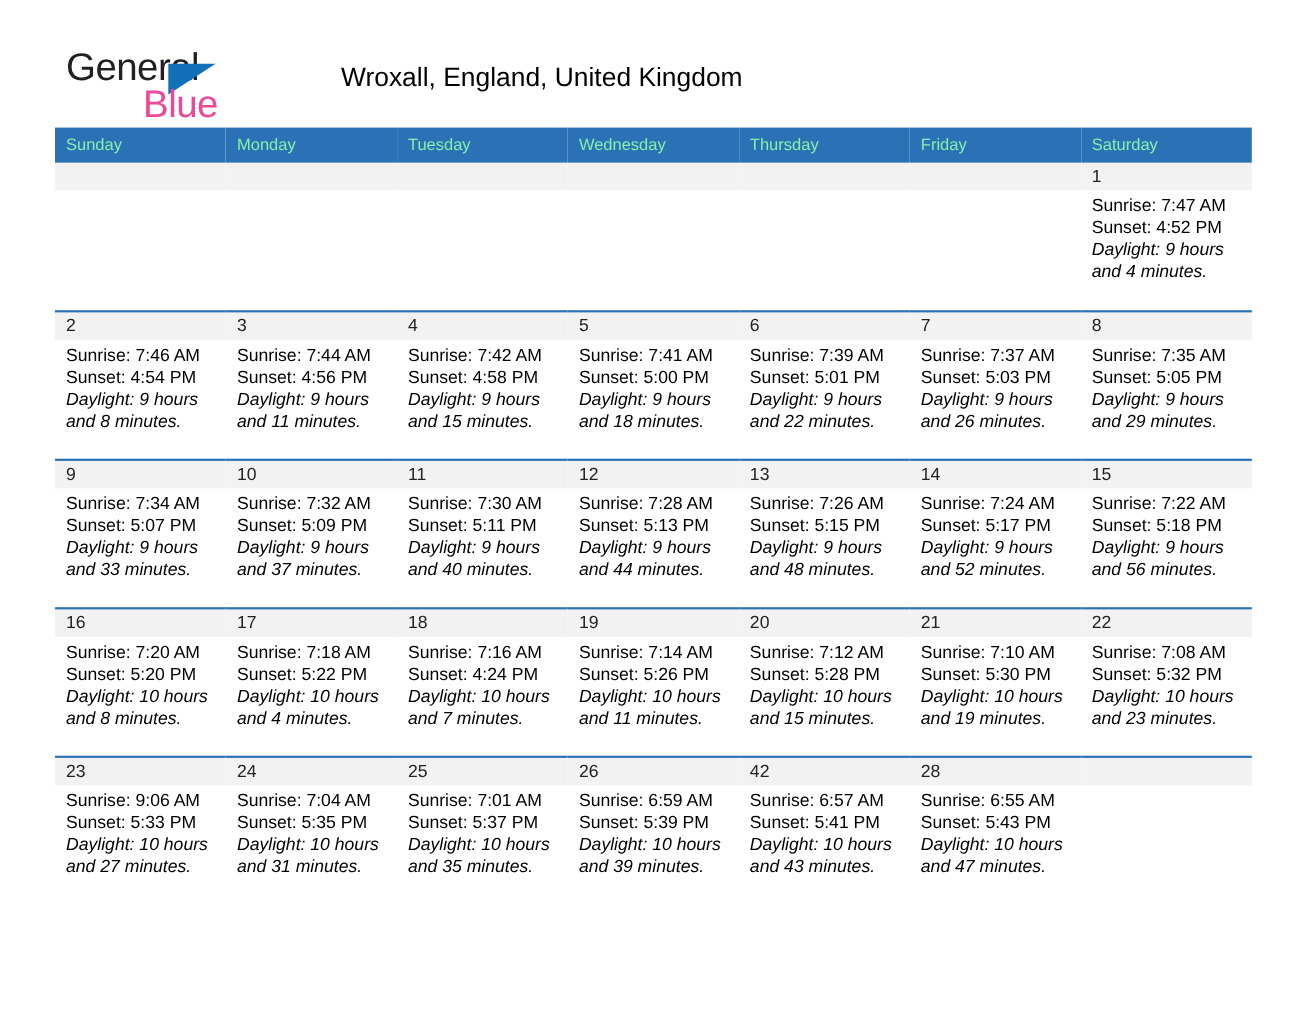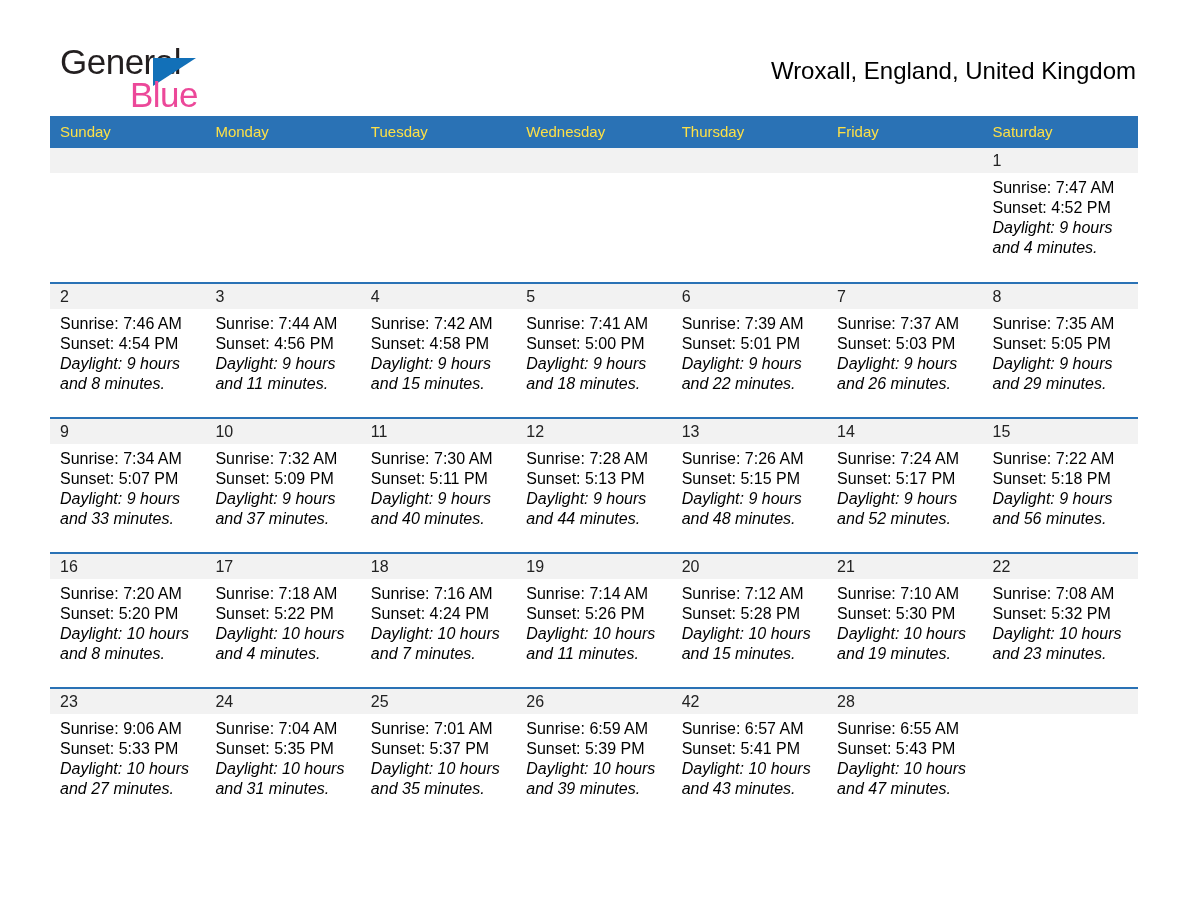--- a/index.html
+++ b/index.html
@@ -19,21 +19,21 @@
     position: relative;
     width: 1188px;
     height: 918px;
     padding: 0 50px;
   }
 
   
   .top {
     display: flex;
     align-items: flex-start;
-    justify-content: space-between;
+    justify-content: flex-start;
     padding-top: 42px;
     height: 110px;
   }
   .logo {
     position: relative;
     width: 260px;
     height: 72px;
     user-select: none;
   }
   .logo-general {
@@ -85,21 +85,21 @@
 
   
   .calendar {
     width: 1088px;
     border-collapse: collapse;
     table-layout: fixed;
     margin-top: 6px;
   }
   .calendar th {
     background: #2a72b5;
-    color: #fde047;
+    color: #86efac;
     font-size: 15px;
     font-weight: normal;
     text-align: left;
     padding: 7px 0 8px 10px;
     border: none;
   }
   .calendar td {
     vertical-align: top;
     padding: 0;
     border: none;

